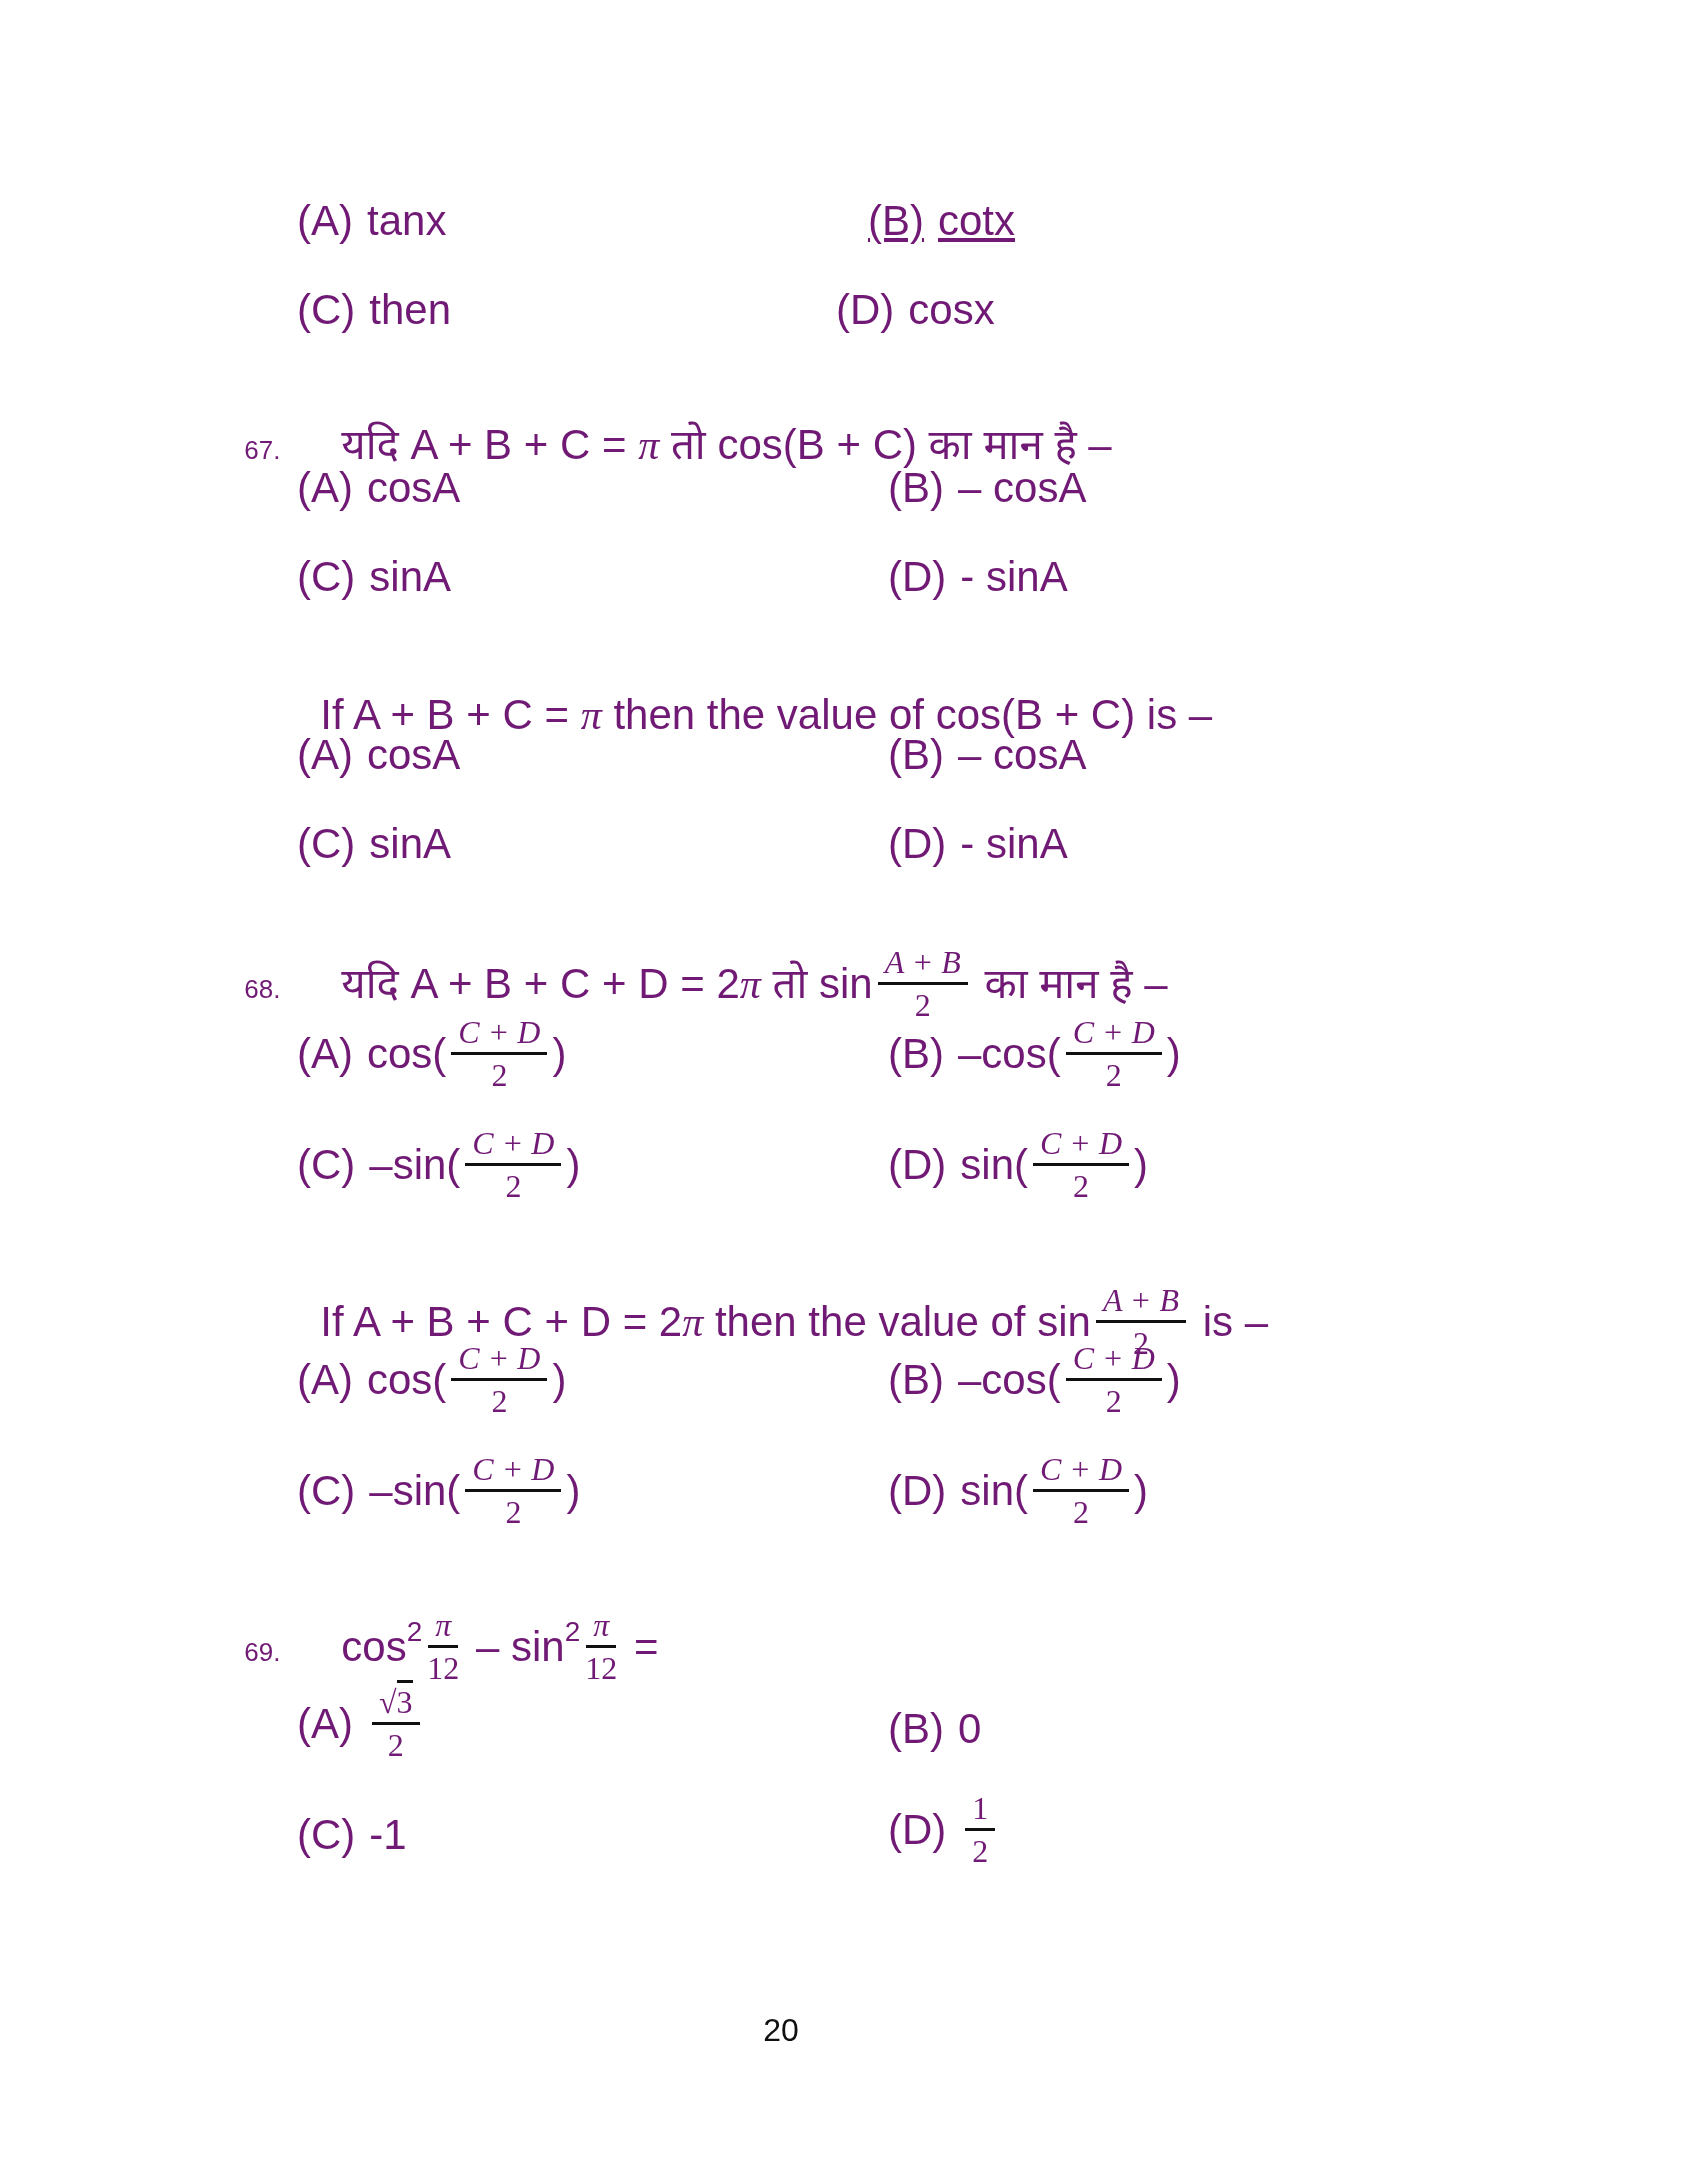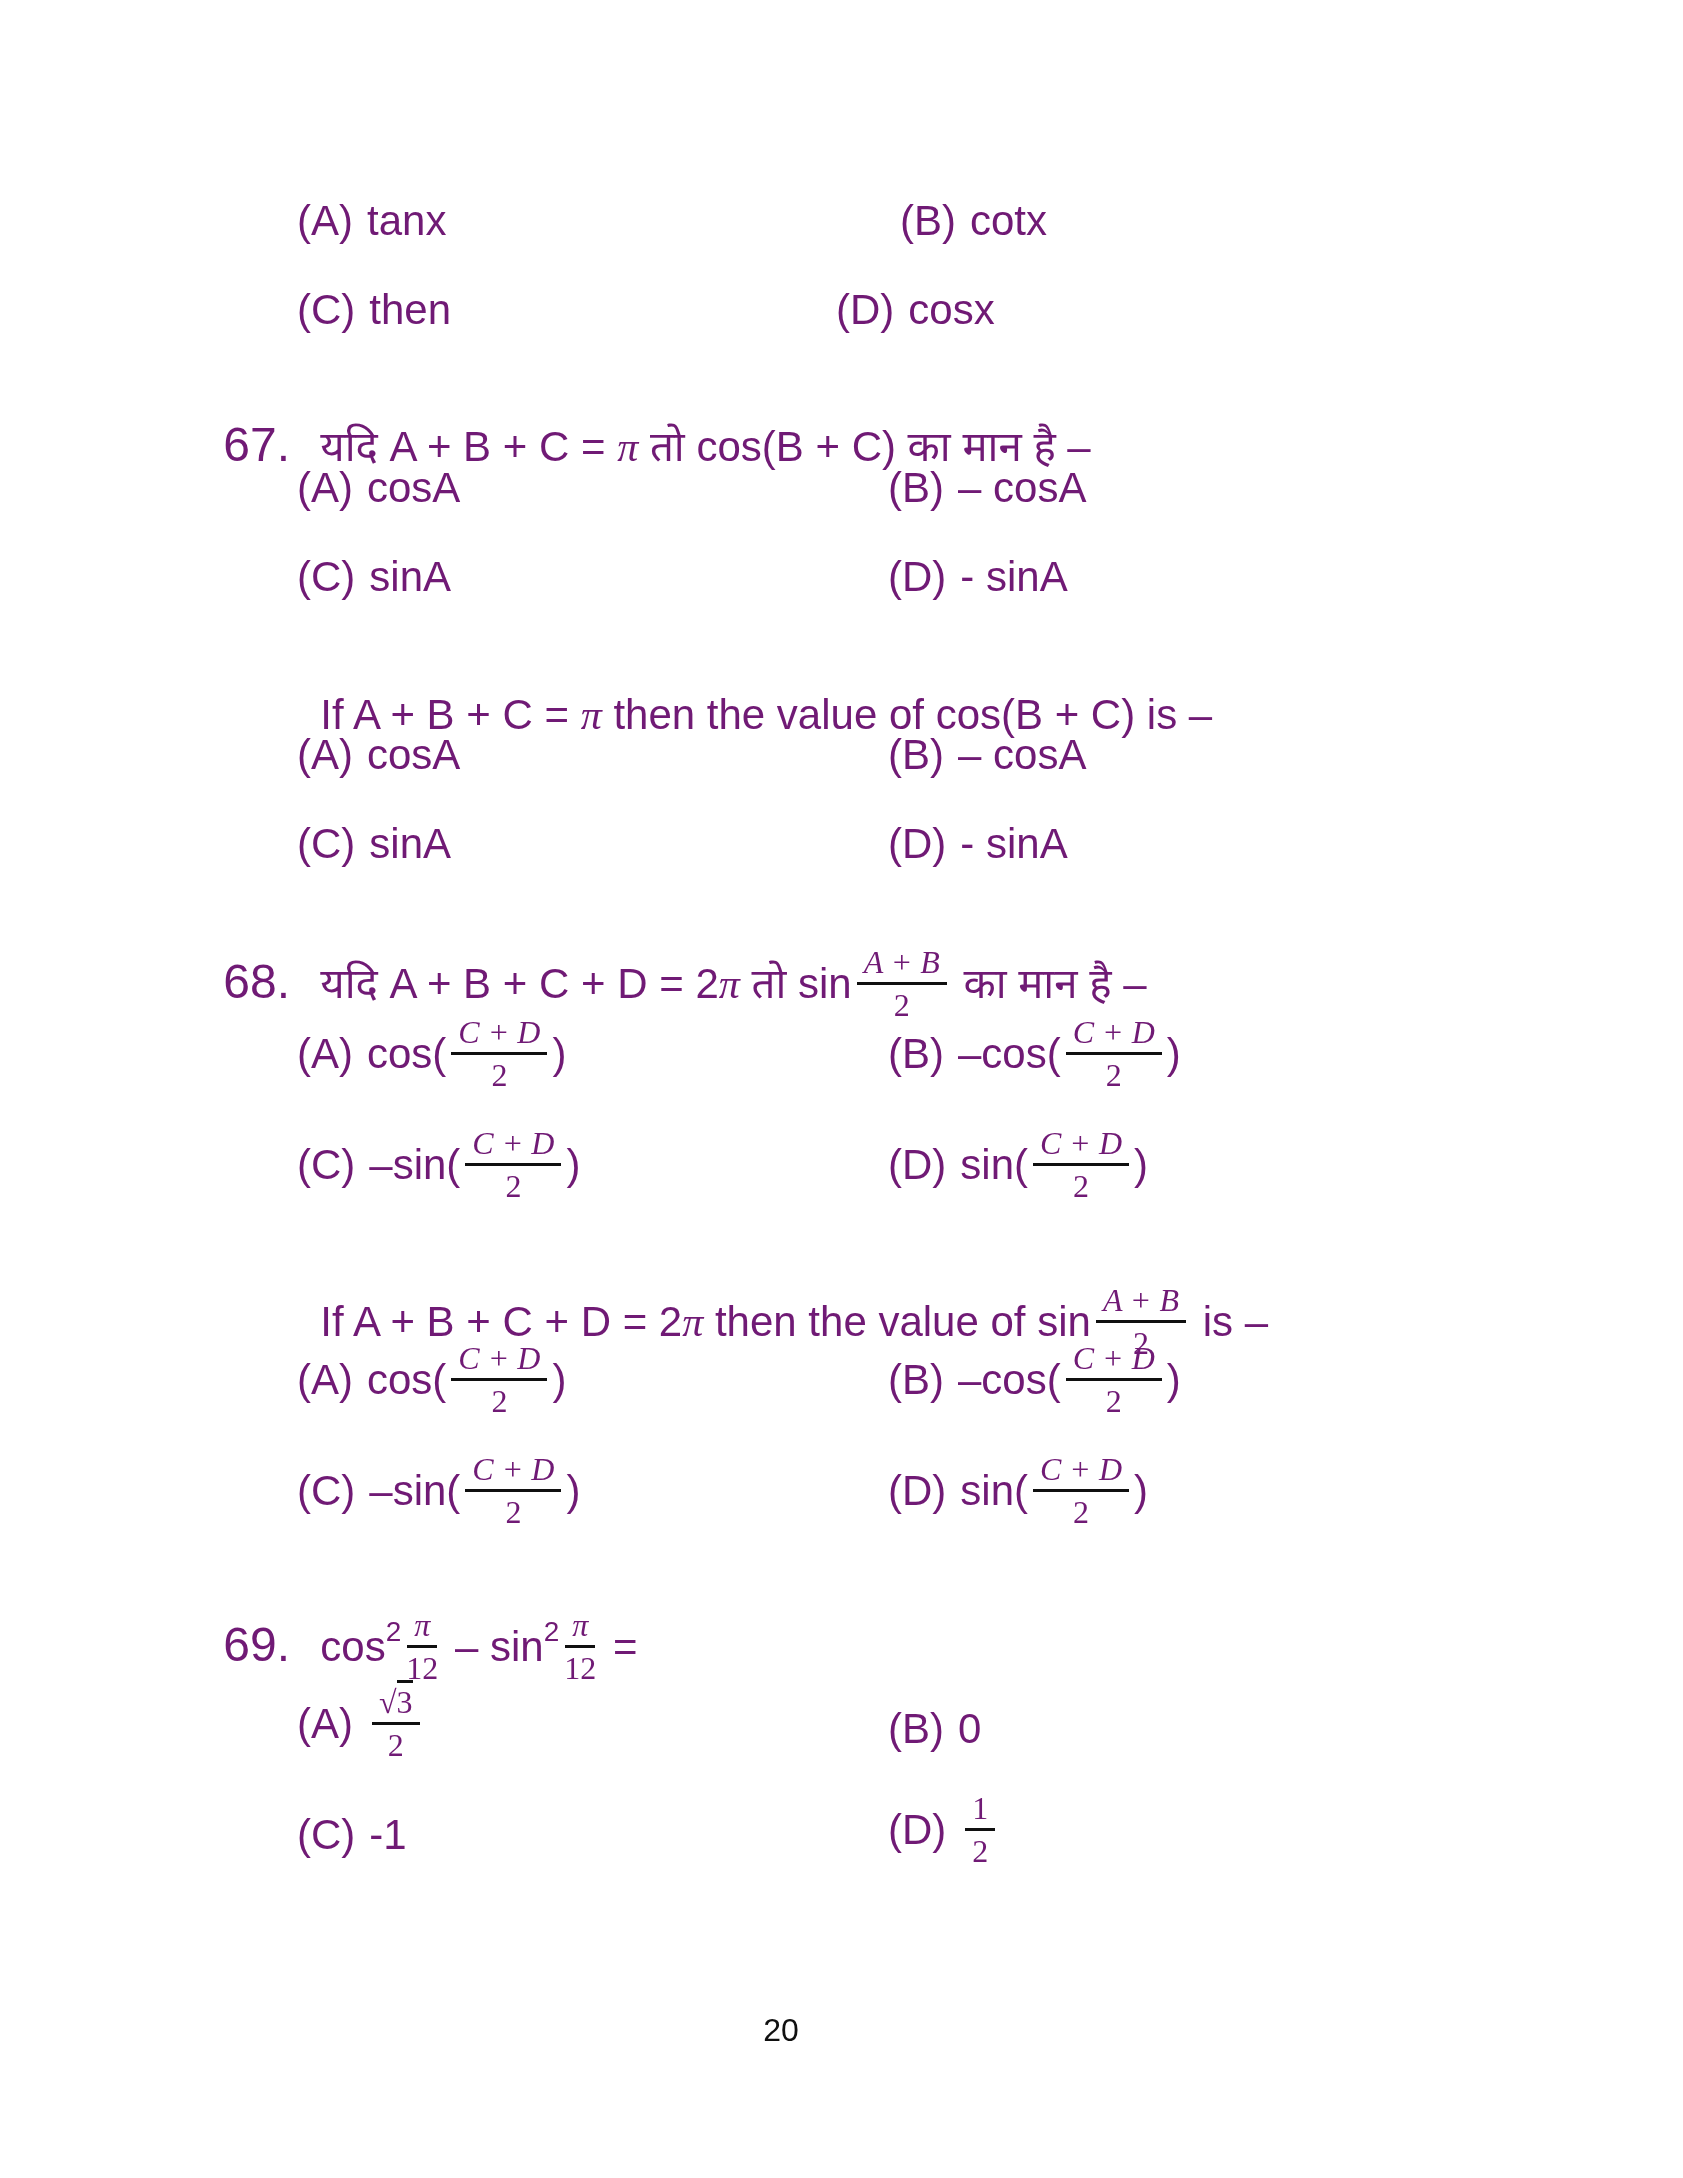--- a/index.html
+++ b/index.html
@@ -6,40 +6,40 @@
   body {
     width:1683px; height:2178px; position:relative;
     background:#ffffff; color:#101010;
     font-family:"Liberation Sans", sans-serif;
     overflow:hidden;
   }
   .row {
     position:absolute; white-space:pre;
     font-size:42px; line-height:49px; color:#701a75;
   }
-  .qnum { display:inline-block; width:97px; font-size:48px; }
+  .qnum { display:inline-block; width:97px; font-size:26px;margin-left:21px; }
   .pi { font-family:"Liberation Serif", serif; font-style:italic; }
   .frac {
     display:inline-flex; flex-direction:column; align-items:center;
     vertical-align:middle; font-family:"Liberation Serif", serif;
     font-size:32px; line-height:36px; margin:0 5px; transform:translateY(-3px);
   }
   .frac .num { padding:0 7px 2px; border-bottom:3px solid #101010; font-style:italic; white-space:pre;font-family:Liberation Serif, serif; }
   .frac .den { padding-top:2px; font-style:normal; }
   .frac .num.nrad { font-style:normal; }
   .overline { border-top:3px solid #101010; padding-top:1px; }
   .sup { font-size:28px; vertical-align:20px; line-height:1; }
   .opt-label { margin-right:14px; }
   .page-num { position:absolute; left:0; width:1562px; text-align:center; font-size:32px; line-height:40px; }
 </style>
 </head>
 <body>
 
 <div class="row" style="top:196px; left:297px;"><span class="opt-label">(A)</span><span>tanx</span></div>
-<div class="row" style="top:196px; left:900px;"><span class="opt-label">(B)</span><span>cotx</span></div>
+<div class="row" style="top:196px; left:868px;text-decoration:underline;"><span class="opt-label">(B)</span><span>cotx</span></div>
 <div class="row" style="top:285px; left:297px;"><span class="opt-label">(C)</span><span>then</span></div>
 <div class="row" style="top:285px; left:836px;"><span class="opt-label">(D)</span><span>cosx</span></div>
 
 <div class="row" style="top:371px; left:200px;">
   <span class="qnum">67.</span><span>यदि </span><span>A + B + C = </span><span class="pi">π</span><span> तो </span><span>cos(B + C) का मान है –</span>
 </div>
 <div class="row" style="top:463px; left:297px;"><span class="opt-label">(A)</span><span>cosA</span></div>
 <div class="row" style="top:463px; left:888px;"><span class="opt-label">(B)</span><span>– cosA</span></div>
 <div class="row" style="top:552px; left:297px;"><span class="opt-label">(C)</span><span>sinA</span></div>
 <div class="row" style="top:552px; left:888px;"><span class="opt-label">(D)</span><span>- sinA</span></div>

